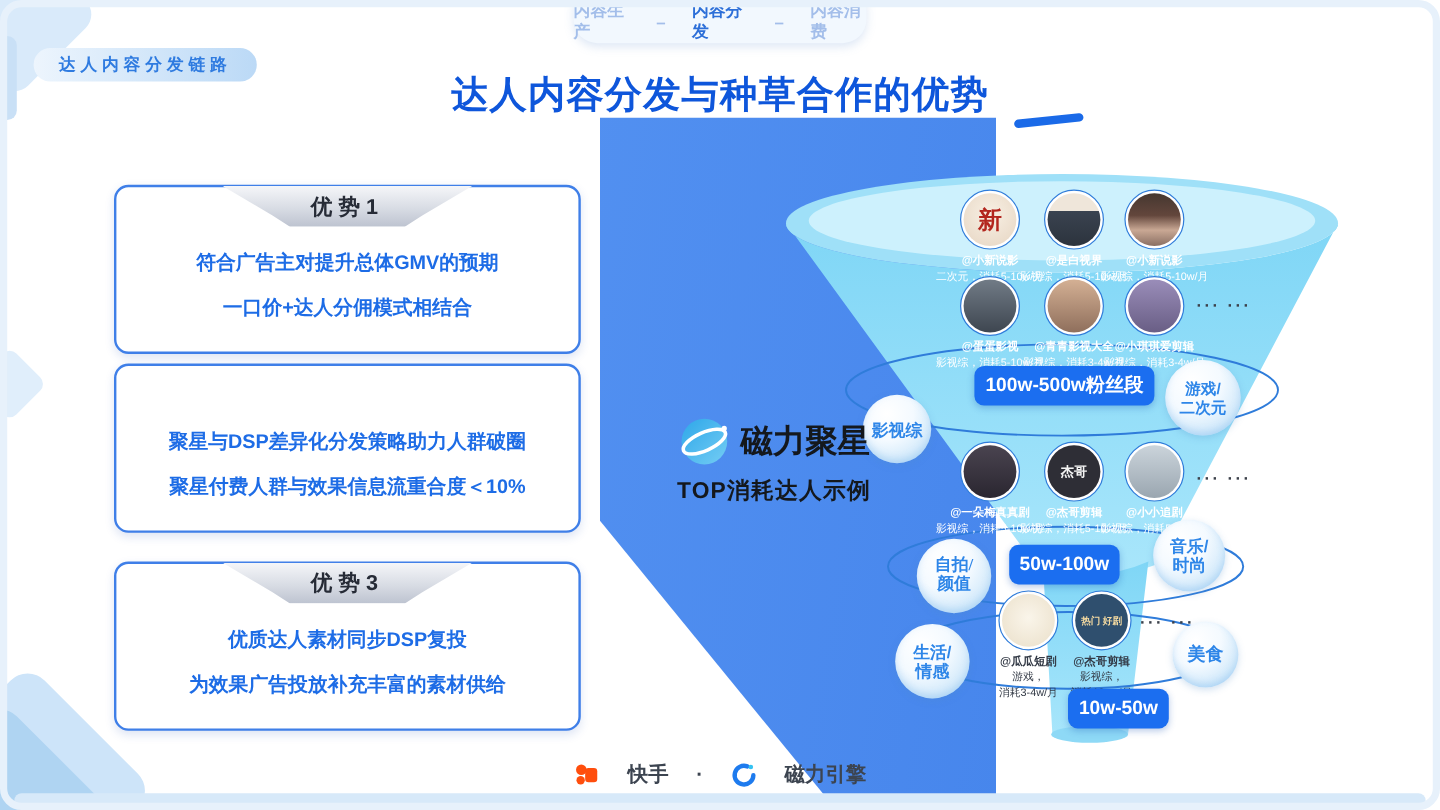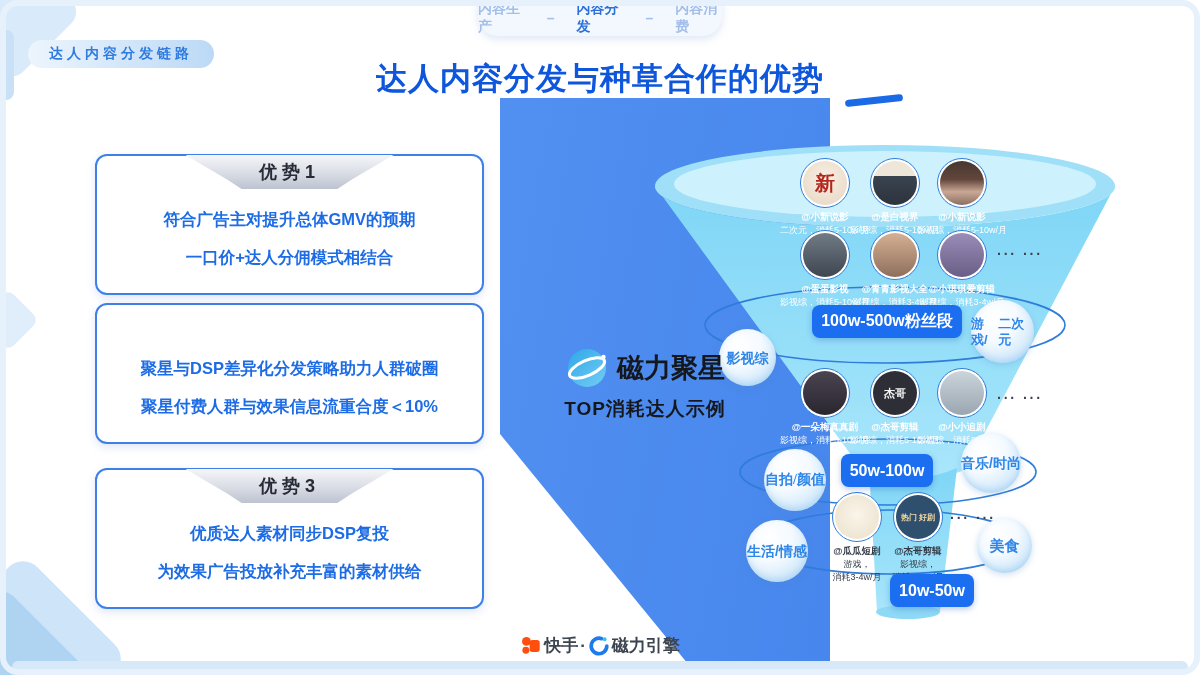--- a/index.html
+++ b/index.html
@@ -50,21 +50,21 @@
   .brand-name{font-size:27px;font-weight:800;color:#14181D;}
   .brand-sub{margin-top:6px;font-size:19px;font-weight:600;color:#14181D;letter-spacing:1px;}
   
   .funnel-svg{position:absolute;left:600px;top:118px;width:560px;height:557px;z-index:10;}
   .tier{position:absolute;background:#1B6EF0;color:#fff;font-weight:800;border-radius:8px;
         display:flex;align-items:center;justify-content:center;z-index:25;
         box-shadow:0 2px 6px rgba(20,80,180,.3);}
   .bubble{position:absolute;border-radius:50%;z-index:26;
         background:radial-gradient(circle at 35% 28%,#FFFFFF 0%,#F4FAFF 40%,#CDE7FA 78%,#B2DAF7 100%);
         box-shadow:0 2px 6px rgba(80,140,200,.25), inset 0 -3px 6px rgba(120,180,235,.35);
-        display:flex;align-items:center;justify-content:center;
+        display:flex;flex-direction:column;align-items:center;justify-content:center;
         color:#2E86E8;font-weight:800;line-height:16px;}
   
   .inf{position:absolute;width:110px;text-align:center;z-index:20;}
   .pic{width:44px;height:44px;margin:0 auto 3px auto;border:1.5px solid #2F7CDA;border-radius:50%;
        background:#fff;padding:2px;box-sizing:content-box;}
   .pic-in{width:44px;height:44px;border-radius:50%;display:flex;align-items:center;justify-content:center;overflow:hidden;}
   .glyph{font-family:"Liberation Serif","DejaVu Serif",serif;}
   .av-a1{background:radial-gradient(circle at 50% 40%,#F8F0E4,#E6D5C2);} .av-a1 .glyph{font-size:20px;font-weight:800;color:#B3261E;}
   .av-a2{background:linear-gradient(180deg,#EFE6DA 0%,#EFE6DA 34%,#3A4350 34%,#2C333D 100%);}
   .av-a3{background:linear-gradient(180deg,#453730 0%,#63463C 42%,#C9A894 70%,#8A6F63 100%);}
@@ -75,21 +75,21 @@
   .av-c2{background:#2E2E36;} .av-c2 .glyph{font-size:11px;font-weight:800;color:#F3F3F3;}
   .av-c3{background:linear-gradient(180deg,#CBD4DB 0%,#9AA6B0 100%);}
   .av-d1{background:radial-gradient(circle at 50% 45%,#FAF5EA,#EADFC9);}
   .av-d2{background:#2F4F6E;} .av-d2 .glyph{font-size:8px;font-weight:800;color:#F3D9A0;line-height:9px;text-align:center;}
   .iname{font-size:9.5px;font-weight:700;color:#fff;white-space:nowrap;}
   .idesc{font-size:9px;color:#fff;white-space:nowrap;}
   .inf-dark .iname,.inf-dark .idesc{color:#333A46;}
   .dots{position:absolute;color:#3C414B;font-weight:900;font-size:14px;letter-spacing:2px;z-index:20;white-space:nowrap;}
   
   .footer{position:absolute;left:0;bottom:18px;width:1200px;display:flex;align-items:center;
-          justify-content:center;gap:2px;z-index:35;color:#3C4450;font-weight:800;font-size:17px;}
+          justify-content:center;gap:23px;z-index:35;color:#3C4450;font-weight:800;font-size:17px;}
 </style>
 </head>
 <body>
 
 <div class="stage">
 
   <div class="deco deco-tl"></div>
   <div class="deco deco-strip"></div>
   <div class="deco deco-mid"></div>
   <div class="deco deco-bl1"></div>

